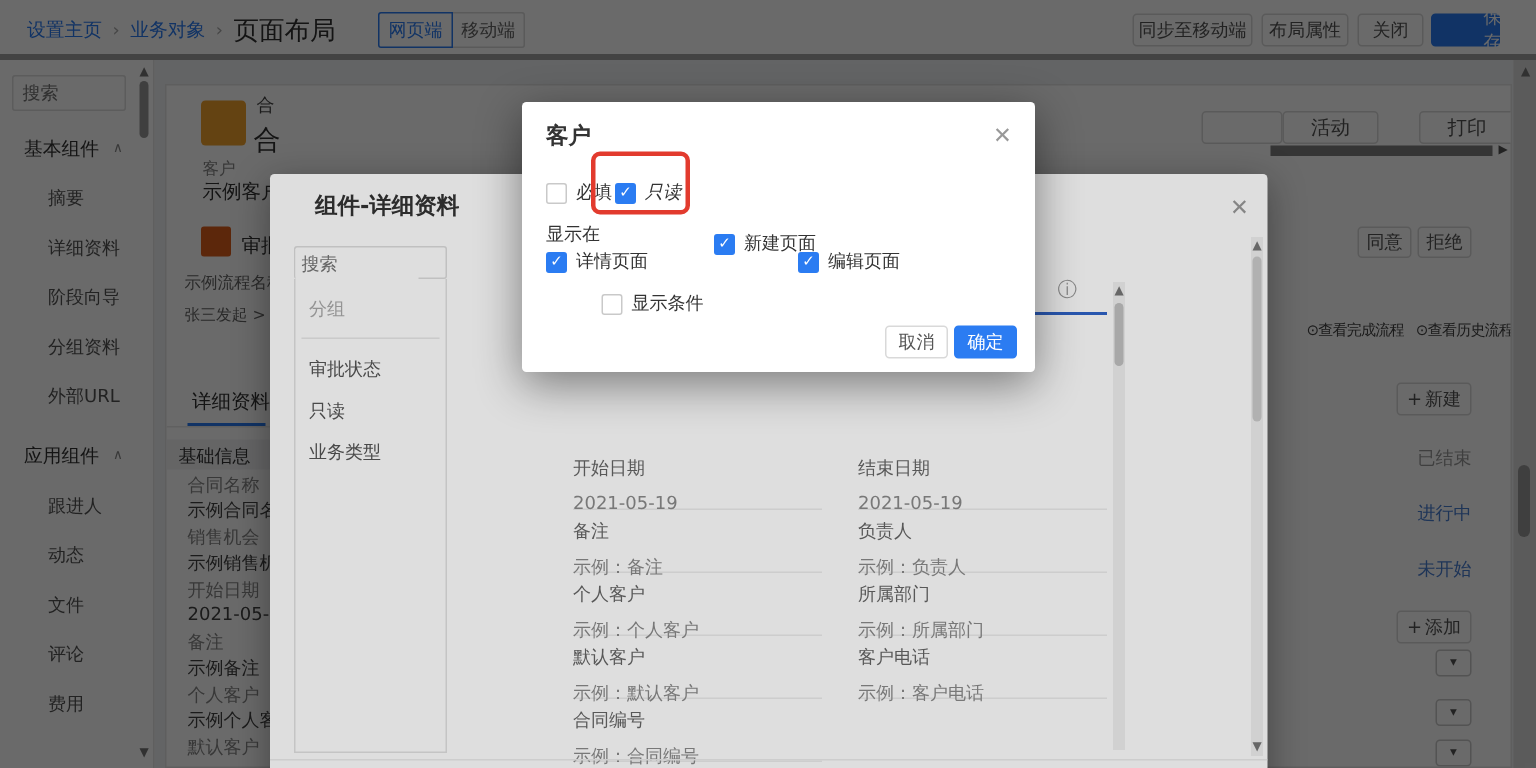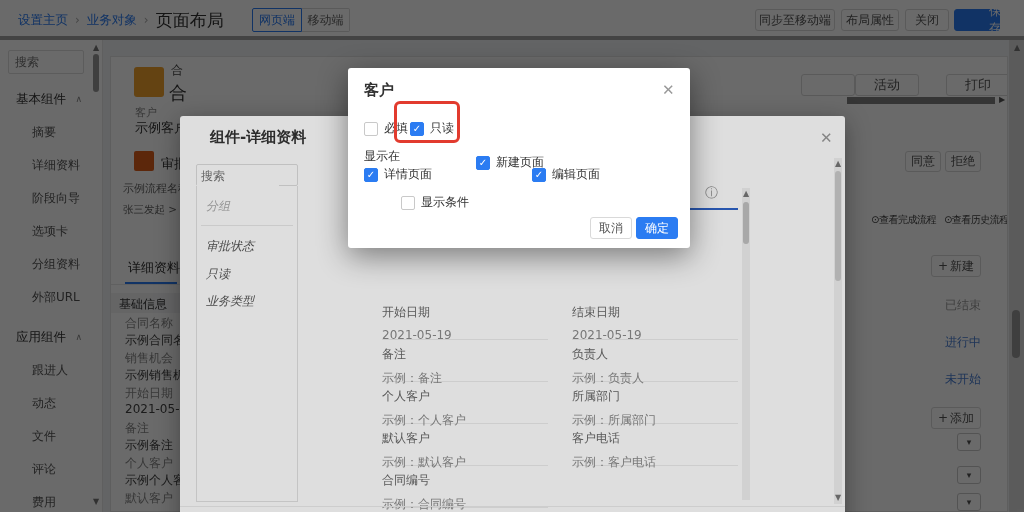--- a/index.html
+++ b/index.html
@@ -69,21 +69,20 @@
   <div class="abs" style="left:0;top:40px;width:103px;height:472px;background:#fff;border-right:1px solid #e6e6e6;">
     <input class="abs" style="left: 8px; top: 10px; width: 76px; height: 24px; border: 1px solid rgb(221, 221, 221); border-radius: 2px; font-size: 12px; padding: 0px 6px; color: rgb(102, 102, 102);" placeholder="搜索">
     <div style="position:absolute;left:0;top:42px;width:90px;">
       <div class="side-title">
         <span>基本组件</span>
         <span class="side-caret" style="right:8px;">∧</span>
       </div>
       <div class="side-item">摘要</div>
       <div class="side-item">详细资料</div>
       <div class="side-item">阶段向导</div>
-      <div class="side-item">选项卡</div>
       <div class="side-item">分组资料</div>
       <div class="side-item">外部URL</div>
       <div class="side-title" style="margin-top:6px;">
         <span>应用组件</span>
         <span class="side-caret" style="right:8px;">∧</span>
       </div>
       <div class="side-item">跟进人</div>
       <div class="side-item">动态</div>
       <div class="side-item">文件</div>
       <div class="side-item">评论</div>
@@ -196,21 +195,21 @@
   <div class="overlay" id="ov1"></div>
 
   <div class="modal" style="left:180px;top:68px;width:665px;height:422px;overflow:hidden;margin-top:48px;">
     <div class="abs modal-title" style="left:30px;top:12px;">组件-详细资料</div>
     <div class="abs close-x" style="left:640px;top:13px;">✕</div>
 
     <div class="abs" style="left:16px;top:48px;width:102px;height:22px;border:1px solid #ddd;border-radius:2px;background:#fff;">
       <input style="border: none; width: 82px; height: 20px; font-size: 12px; padding: 0px 4px; color: rgb(102, 102, 102);" placeholder="搜索">
       <span class="mag abs" style="left:86px;top:5px;"></span>
     </div>
-    <div class="abs" style="left:16px;top:70px;width:102px;height:316px;border:1px solid #e2e2e2;border-top:none;background:#fff;font-style:italic;">
+    <div class="abs" style="left:16px;top:70px;width:102px;height:316px;border:1px solid #e2e2e2;border-top:none;background:#fff;">
       <div style="font-size:12px;color:#aaa;margin:12px 0 0 9px;">分组</div>
       <div style="margin:10px 4px 0 4px;height:1px;background:#e8e8e8;"></div>
       <div style="font-size:12px;color:#555;margin:12px 0 0 9px;cursor:pointer;">审批状态</div>
       <div style="font-size:12px;color:#555;margin:11px 0 0 9px;cursor:pointer;">只读</div>
       <div style="font-size:12px;color:#555;margin:10px 0 0 9px;cursor:pointer;">业务类型</div>
     </div>
 
     <div class="abs" style="left:215px;top:60px;width:343px;height:34px;border-bottom:2px solid #2f63c8;">
       <span class="abs" style="right:20px;top:8px;font-size:13px;color:#999;">ⓘ</span>
     </div>
@@ -273,21 +272,21 @@
 
   <div class="overlay" id="ov2"></div>
 
   <div class="modal" style="left:348px;top:68px;width:342px;height:180px;box-shadow:0 8px 30px rgba(0,0,0,0.45);">
     <div class="abs modal-title" style="left:16px;top:13px;">客户</div>
     <div class="abs close-x" style="left:314px;top:13px;">✕</div>
 
     <div class="abs" style="left:16px;top:50px;">
       <span class="cb"></span><span class="cb-label">必填</span>
     </div>
-    <div class="abs" style="left:62px;top:50px;">
+    <div class="abs" style="left:62px;top:50px;font-style:italic;">
       <span class="cb on">✓</span><span class="cb-label">只读</span>
     </div>
 
     <div class="abs" style="left:46px;top:33px;width:66px;height:42px;border:3px solid #e23b2e;border-radius:6px;"></div>
 
     <div class="abs" style="left:16px;top:80px;font-size:12px;color:#333;">显示在</div>
 
     <div class="abs" style="left:16px;top:96px;">
       <span class="cb on">✓</span><span class="cb-label">详情页面</span>
     </div>

